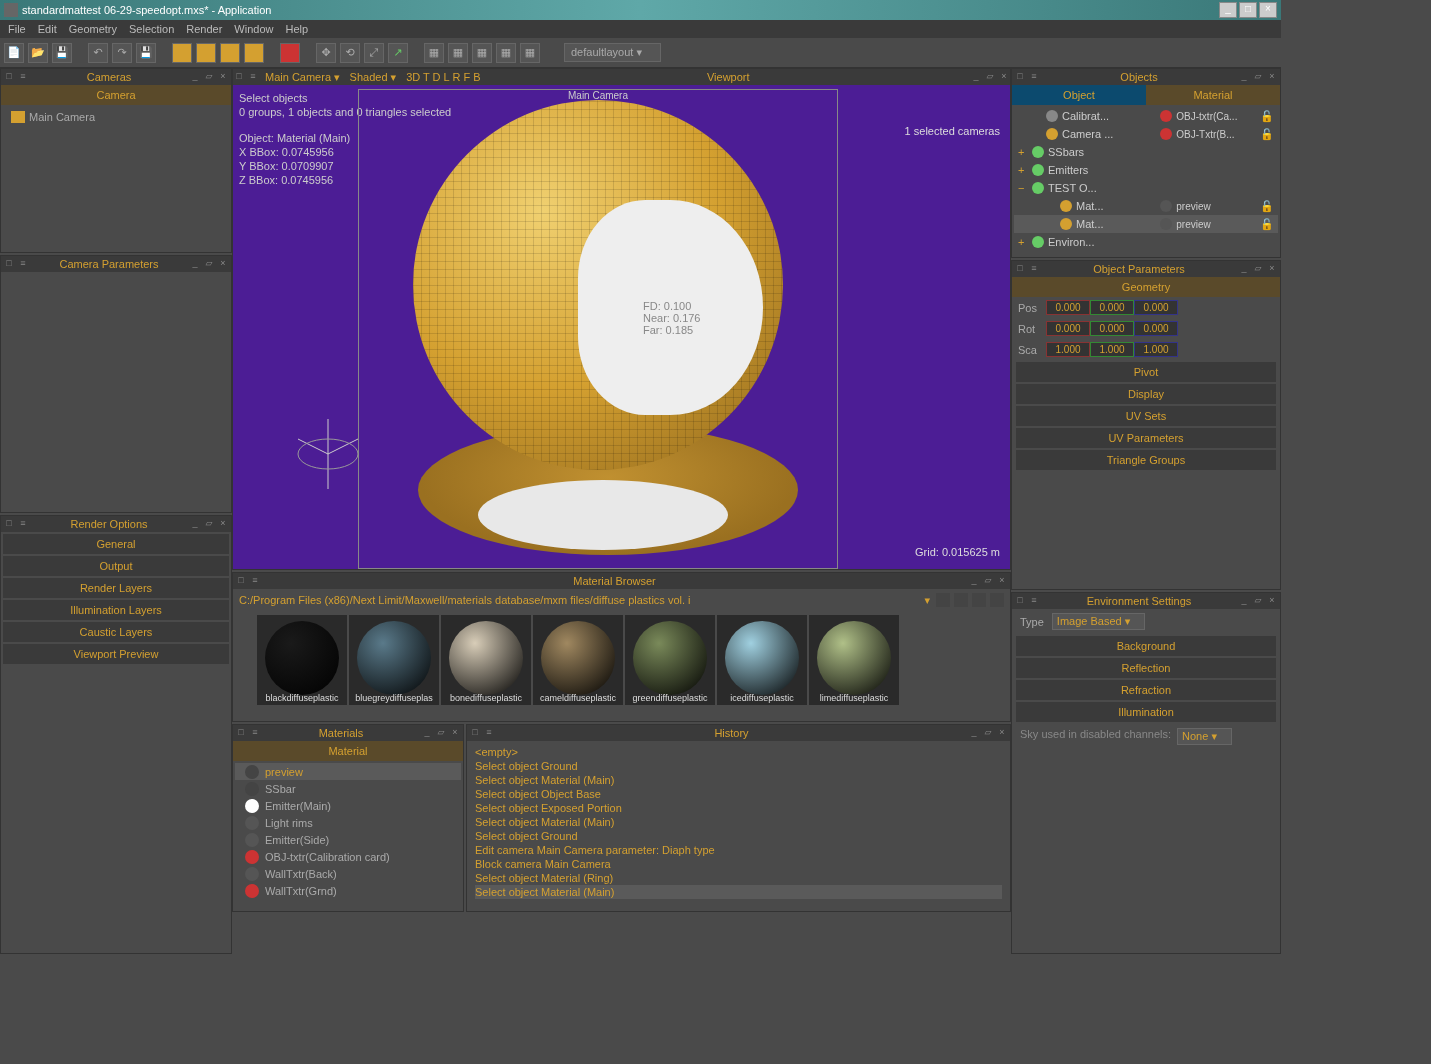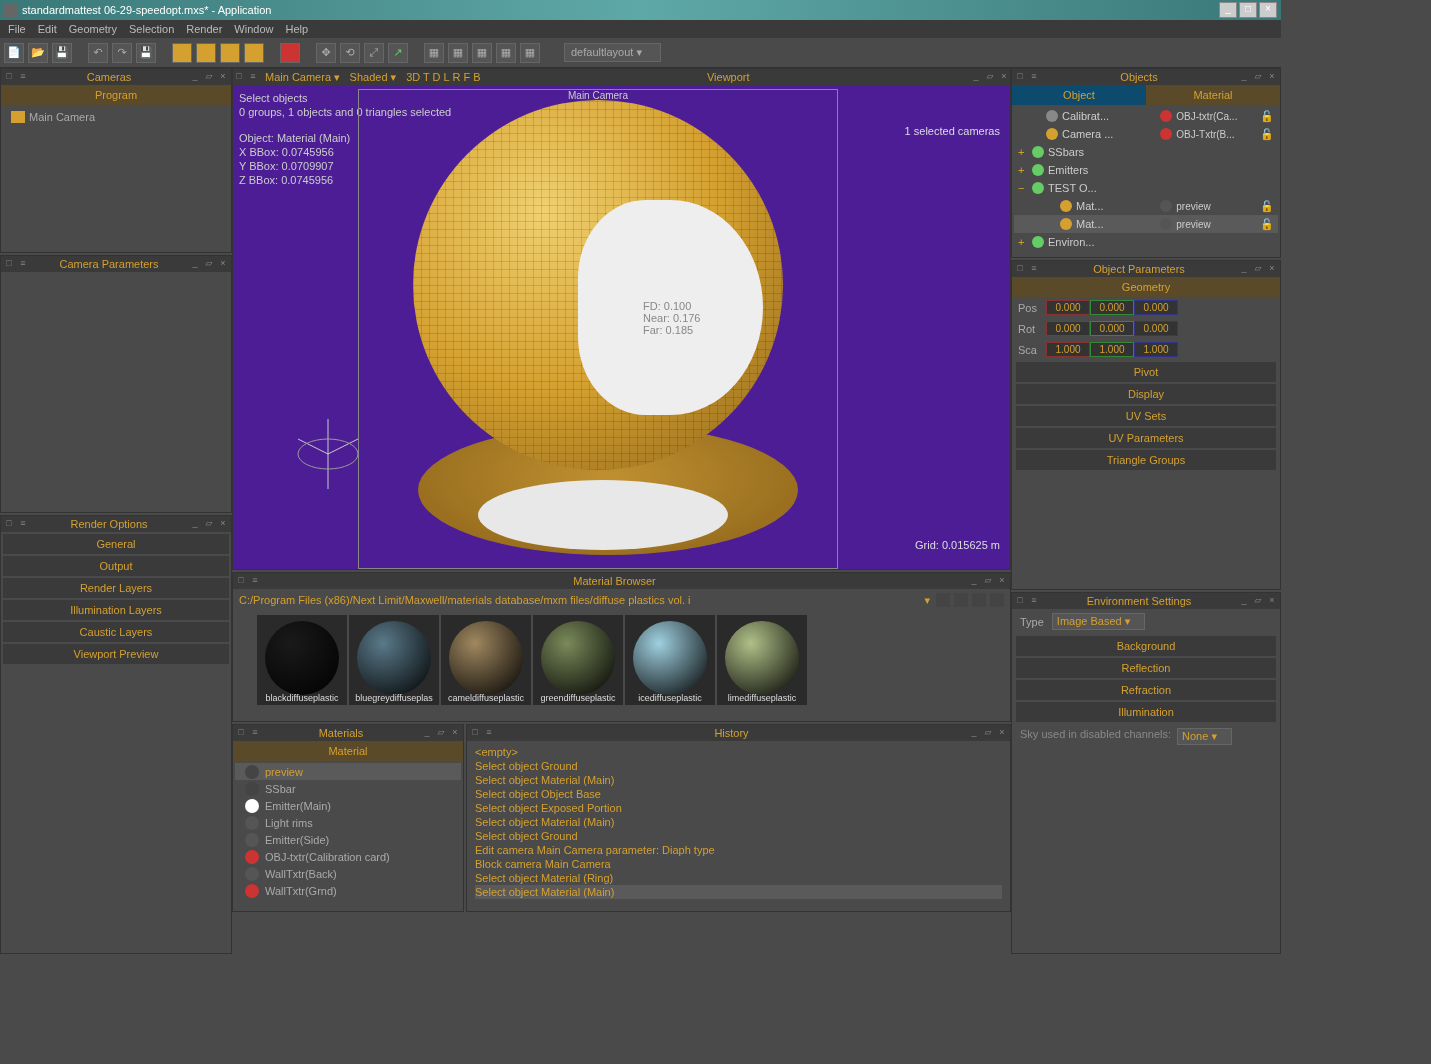--- a/index.html
+++ b/index.html
@@ -33,21 +33,21 @@
 .render-panel { flex: 1; }
 .render-btn { background: #3a3a3a; text-align: center; padding: 4px; margin: 2px; color: #d4a030; cursor: pointer; }
 .viewport-panel { height: 502px; position: relative; }
 .viewport-header { background: #3a3a3a; height: 16px; display: flex; align-items: center; }
 .viewport-tabs { display:flex; gap: 10px; padding: 0 6px; color: #d4a030; }
 .vp-tab { color: #d4a030; }
 .viewport-body { height: calc(100% - 16px); background: #4c1d95; position: relative; overflow: hidden; }
 .vp-overlay { position: absolute; top: 6px; left: 6px; color: #ccc; font-size: 10px; line-height: 14px; }
 .vp-frame { position: absolute; border: 1px solid #888; left: 125px; top: 4px; width: 480px; height: 480px; }
 .vp-topright { position: absolute; top: 40px; right: 10px; color: #ddd; }
-.vp-grid { position: absolute; bottom: 18px; right: 10px; color: #ddd; }
+.vp-grid { position: absolute; bottom: 11px; right: 10px; color: #ddd; }
 .sphere { position: absolute; left: 180px; top: 15px; width: 370px; height: 370px; border-radius: 50%;
   background: radial-gradient(circle at 35% 30%, #f0d070, #d4a030 50%, #9a7020 90%); }
 .sphere-wire { position: absolute; inset: 0; border-radius: 50%;
   background-image: repeating-linear-gradient(0deg, rgba(0,0,0,0.12) 0 1px, transparent 1px 8px),
                     repeating-linear-gradient(90deg, rgba(0,0,0,0.12) 0 1px, transparent 1px 8px); }
 .sphere-cut { position: absolute; left: 165px; top: 100px; width: 185px; height: 215px; background: #eee; border-radius: 40% 55% 55% 40%; }
 .base-ring { position: absolute; left: 185px; top: 340px; width: 380px; height: 130px; border-radius: 50%;
   background: radial-gradient(ellipse at 50% 40%, #c09030, #9a7020 70%); }
 .base-ring-inner { position: absolute; left: 245px; top: 395px; width: 250px; height: 70px; border-radius: 50%; background: #e8e8e8; }
 .axis-gizmo { position: absolute; left: 50px; bottom: 70px; width: 90px; height: 90px; }
@@ -155,21 +155,21 @@
             <span>□</span>
             <span>≡</span>
           </div>
           <span class="panel-title">Cameras</span>
           <div class="panel-ctrl">
             <span>_</span>
             <span>▱</span>
             <span>×</span>
           </div>
         </div>
-      <div class="camera-tab">Program</div>
+      <div class="camera-tab">Camera</div>
       <div class="camera-list">
           <div class="camera-item">
             <span class="cam-ico"></span>
             <span>Main Camera</span>
           </div>
         </div>
     </div>
     <div class="panel camparams-panel">
       <div class="panel-header">
           <div class="panel-ctrl">
@@ -291,20 +291,24 @@
         </div>
       </div>
       <div class="mb-items" id="mb-items">
           <div class="mb-item">
             <div class="mb-sphere" style="background:radial-gradient(circle at 35% 30%, #1a1a1a, #000)"></div>
             <div class="mb-label">blackdiffuseplastic</div>
           </div>
           <div class="mb-item">
             <div class="mb-sphere" style="background:radial-gradient(circle at 35% 30%, #5a7a8a, #000)"></div>
             <div class="mb-label">bluegreydiffuseplas</div>
+          </div>
+          <div class="mb-item">
+            <div class="mb-sphere" style="background:radial-gradient(circle at 35% 30%, #d8cdb8, #000)"></div>
+            <div class="mb-label">bonediffuseplastic</div>
           </div>
           <div class="mb-item">
             <div class="mb-sphere" style="background:radial-gradient(circle at 35% 30%, #a08860, #000)"></div>
             <div class="mb-label">cameldiffuseplastic</div>
           </div>
           <div class="mb-item">
             <div class="mb-sphere" style="background:radial-gradient(circle at 35% 30%, #7a8a5a, #000)"></div>
             <div class="mb-label">greendiffuseplastic</div>
           </div>
           <div class="mb-item">

